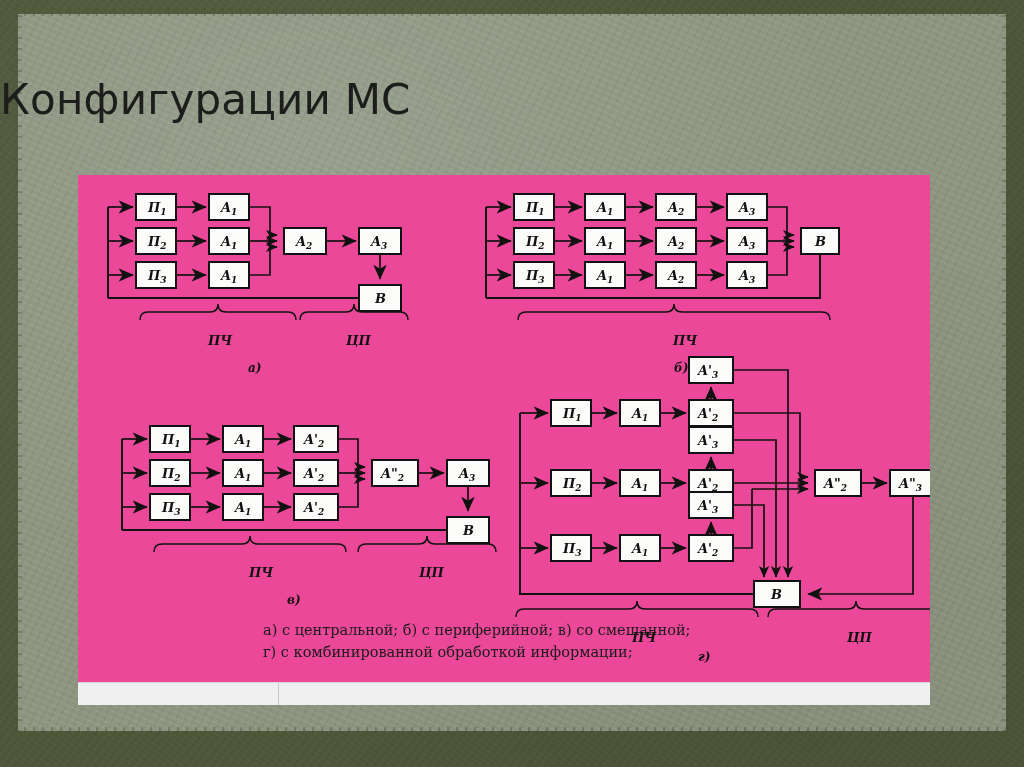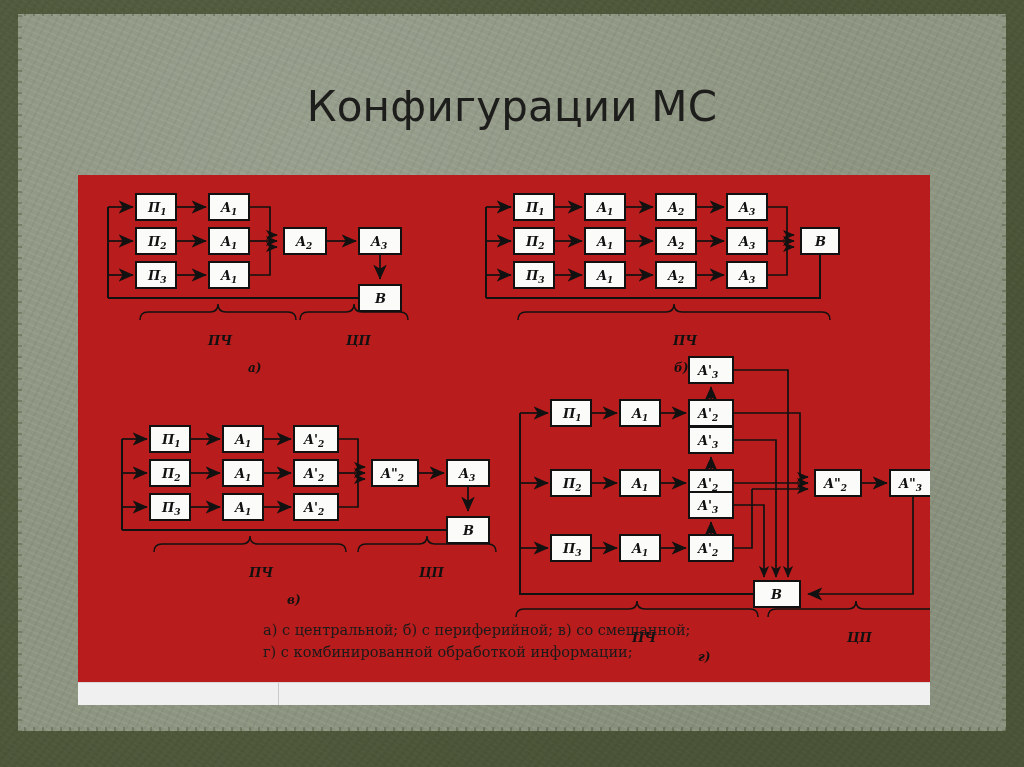--- a/index.html
+++ b/index.html
@@ -49,31 +49,30 @@
     content:"";position:absolute;inset:-5px;
     background:
       repeating-linear-gradient(0deg, transparent 0 4px, rgba(77,86,57,.5) 4px 6px, transparent 6px 11px);
     -webkit-mask-image:linear-gradient(90deg,#000 0 9px,transparent 9px calc(100% - 9px),#000 calc(100% - 9px) 100%);
             mask-image:linear-gradient(90deg,#000 0 9px,transparent 9px calc(100% - 9px),#000 calc(100% - 9px) 100%);
     pointer-events:none;opacity:.75;
   }
 
   
   #title{
-    position:absolute;left:0;right:0;top:82px;
-    text-align:center;
+    position:absolute;left:0;right:0;top:75px;
     font-size:42px;font-weight:400;color:#1d1d1b;
     letter-spacing:.2px;
     font-family:"DejaVu Sans","Liberation Sans",sans-serif;
   }
 
   
   #panel{
     position:absolute;left:78px;top:175px;width:852px;height:530px;
-    background:#b91c1c;
+    background:#ec4899;
     overflow:hidden;
   }
   #panel-footer{
     position:absolute;left:0;bottom:0;width:100%;height:22px;
     background:#f0f0f0;border-top:1px solid #d9d9d9;
   }
   #panel-footer-divider{
     position:absolute;left:200px;top:0;width:1px;height:22px;background:#c9c9c9;
   }
 

